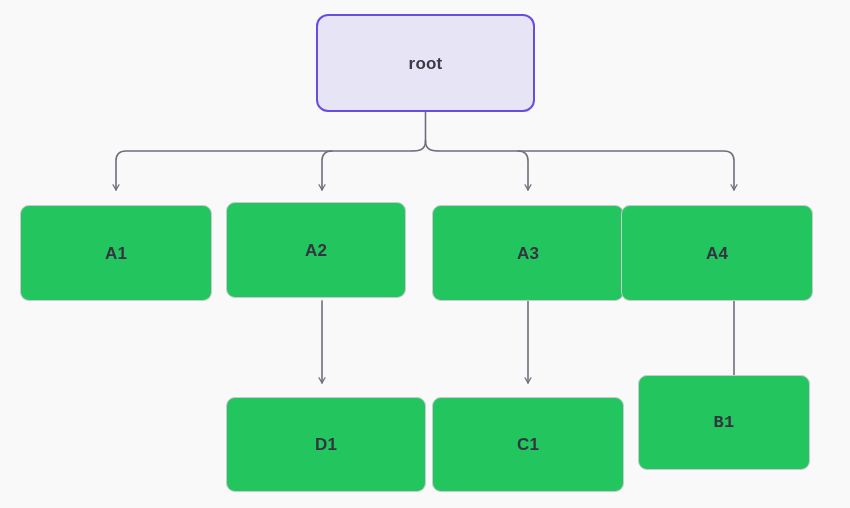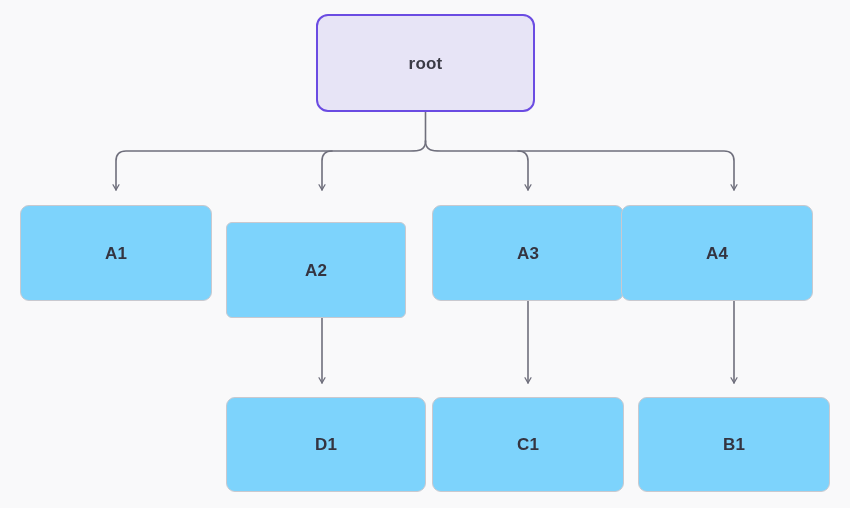--- a/index.html
+++ b/index.html
@@ -26,21 +26,21 @@
     width: 850px;
     height: 508px;
   }
   .node {
     position: absolute;
     box-sizing: border-box;
     display: flex;
     align-items: center;
     justify-content: center;
     border-radius: 9px;
-    background: #7dd3fc;
+    background: #22c55e;
     border: 1.4px solid #c9c9cf;
   }
   .node.root-node {
     background: #e7e4f6;
     border: 2px solid #6b4ce2;
     border-radius: 12px;
   }
   .node-label {
     font-size: 17px;
     font-weight: bold;
@@ -85,37 +85,37 @@
   </svg>
 
   <div class="node root-node" style="left:316px; top:14px; width:219px; height:98px;">
     <span class="node-label">root</span>
   </div>
 
   <div class="node" style="left:20px; top:205px; width:192px; height:96px;">
     <span class="node-label">A1</span>
   </div>
 
-  <div class="node" style="left:226px; top:222px; width:180px; height:96px;border-radius:6px;">
+  <div class="node" style="left:226px; top:202px; width:180px; height:96px;">
     <span class="node-label">A2</span>
   </div>
 
   <div class="node" style="left:432px; top:205px; width:192px; height:96px;">
     <span class="node-label">A3</span>
   </div>
 
   <div class="node" style="left:621px; top:205px; width:192px; height:96px;">
     <span class="node-label">A4</span>
   </div>
 
   <div class="node" style="left:226px; top:397px; width:200px; height:95px;">
     <span class="node-label">D1</span>
   </div>
 
   <div class="node" style="left:432px; top:397px; width:192px; height:95px;">
     <span class="node-label">C1</span>
   </div>
 
-  <div class="node" style="left:638px; top:397px; width:192px; height:95px;">
+  <div class="node" style="left:638px; top:375px; width:172px; height:95px;font-family:Liberation Mono, monospace;">
     <span class="node-label">B1</span>
   </div>
 
 </div>
 
 </body></html>

